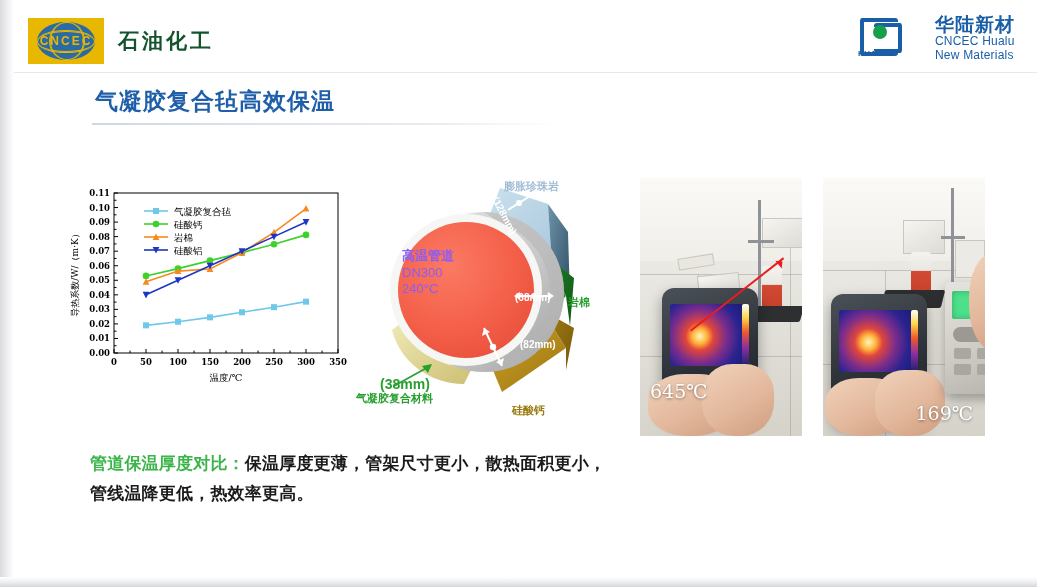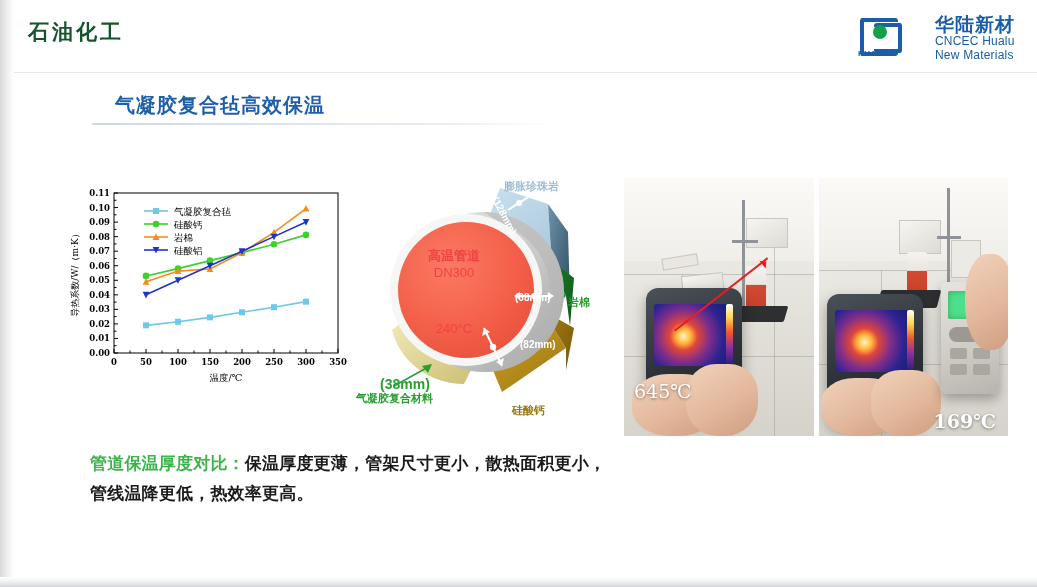--- a/index.html
+++ b/index.html
@@ -35,21 +35,21 @@
   .hualu-mark .brk2{position:absolute;left:16px;top:5px;width:24px;height:22px;
      border:4px solid #1a5ea8;border-left:none;border-radius:3px;}
   .hualu-mark .dot{position:absolute;left:15px;top:7px;width:14px;height:14px;border-radius:50%;background:#14a04b;}
   .hualu-mark .hl{position:absolute;left:0;bottom:0;font:700 8px/1 "Liberation Sans",sans-serif;color:#1a5ea8;letter-spacing:.5px;}
   .hualu-words{line-height:1.12;margin-left:25px;}
   .hualu-cn{font-size:19px;font-weight:700;color:#1a5ea8;letter-spacing:1px;}
   .hualu-en1{font-size:12px;color:#1a5ea8;letter-spacing:.2px;}
   .hualu-en2{font-size:12px;color:#1a5ea8;letter-spacing:.2px;}
 
   
-  .title{position:absolute;left:95px;top:92px;font-size:20px;font-weight:700;color:#1f5fa9;letter-spacing:1px;margin-left:20px;}
+  .title{position:absolute;left:95px;top:86px;font-size:23px;font-weight:700;color:#1f5fa9;letter-spacing:1px;}
   .title-rule{position:absolute;left:92px;top:123px;width:464px;height:2px;
      background:linear-gradient(90deg,#cfd8e4 0%,#e9edf2 75%,#ffffff 100%);}
 
   
   .chart{position:absolute;left:66px;top:185px;width:282px;height:212px;}
   .chart svg{display:block;}
   .chart text{font-family:"DejaVu Serif","Liberation Serif",serif;}
 
   
   .ring{position:absolute;left:352px;top:170px;width:266px;height:252px;}
@@ -57,28 +57,28 @@
   .ring-lbl{position:absolute;font-size:11px;font-weight:700;white-space:nowrap;}
   .lbl-perlite{left:152px;top:9px;color:#9fbcd4;}
   .lbl-rock{left:216px;top:125px;color:#27a02f;}
   .lbl-casi{left:160px;top:233px;color:#9a7a10;}
   .lbl-aero{left:4px;top:221px;color:#27a02f;text-align:right;}
   .lbl-aero-mm{left:28px;top:206px;color:#27a02f;font-size:14px;font-weight:700;}
   .mm{position:absolute;color:#ffffff;font-size:10px;font-weight:700;white-space:nowrap;}
   .mm-128{left:132px;top:40px;transform:rotate(62deg);}
   .mm-68{left:163px;top:122px;}
   .mm-82{left:168px;top:169px;}
-  .core-txt{position:absolute;left:50px;top:78px;width:104px;text-align:center;color:#ef4444;line-height:1.28;}
+  .core-txt{position:absolute;left:50px;top:78px;width:104px;text-align:left;color:#8b5cf6;line-height:1.28;}
   .core-txt .l1{font-size:13px;font-weight:700;}
   .core-txt .l2{font-size:13px;}
-  .core-txt .l3{font-size:13px;margin-top:40px;}
+  .core-txt .l3{font-size:13px;}
 
   
   .photos{position:absolute;left:624px;top:178px;width:384px;height:258px;display:flex;gap:5px;}
-  .photo{position:relative;width:190px;height:258px;overflow:hidden;background:#1d4ed8;}
+  .photo{position:relative;width:162px;height:258px;overflow:hidden;background:#1d4ed8;margin-left:16px;}
   .floor{position:absolute;inset:0;background:
       linear-gradient(175deg,#f2f1ec 0%,#e8e7e1 38%,#dedcd4 70%,#d4d2c9 100%);}
   .floor .seam{position:absolute;background:rgba(150,150,145,.45);}
   .wallpane{position:absolute;left:0;top:0;width:100%;height:32%;
      background:linear-gradient(180deg,#fbfaf7 0%,#efeee9 100%);}
   .tcam{position:absolute;width:96px;height:132px;border-radius:12px 12px 16px 16px;
      background:linear-gradient(160deg,#4b5158 0%,#2c3137 55%,#1b1f24 100%);
      box-shadow:0 6px 14px rgba(0,0,0,.35);}
   .tcam .screen{position:absolute;left:8px;top:16px;width:78px;height:62px;border-radius:3px;
      background:radial-gradient(circle at 38% 52%,#fff7c0 0%,#ffb238 13%,#e0453c 24%,#7b2d8c 46%,#2b2390 68%,#141a6b 100%);}
@@ -99,40 +99,47 @@
   .meter{position:absolute;width:58px;height:112px;border-radius:6px;
      background:linear-gradient(160deg,#e6e4de 0%,#cdcbc4 60%,#b6b4ad 100%);
      box-shadow:0 5px 12px rgba(0,0,0,.3);}
   .meter .lcd{position:absolute;left:7px;top:9px;width:44px;height:28px;border-radius:2px;
      background:#4ce08a;box-shadow:inset 0 0 6px rgba(0,0,0,.25);}
   .meter .knob{position:absolute;left:8px;top:45px;width:42px;height:15px;border-radius:8px;background:#9b9992;}
   .meter .k{position:absolute;left:9px;width:17px;height:11px;border-radius:2px;background:#a9a7a0;}
   .temp-badge{position:absolute;color:#fff;font-family:"DejaVu Serif","Liberation Serif",serif;
      font-size:19px;text-shadow:0 1px 3px rgba(0,0,0,.45);}
   .badge-l{left:10px;bottom:34px;}
-  .badge-r{right:12px;bottom:4px;font-weight:bold;}
+  .badge-r{right:12px;bottom:12px;}
 
   .arrow30{position:absolute;left:768px;top:140px;width:120px;height:48px;}
   .arrow30 .a30txt{position:absolute;left:14px;top:20px;
      font-family:"DejaVu Serif","Liberation Serif",serif;font-weight:700;font-size:17px;color:#141414;
      text-shadow:0 0 2px #fff,0 0 4px #fff;white-space:nowrap;}
 
   
   .caption{position:absolute;left:90px;top:449px;width:520px;font-size:17px;font-weight:700;
      color:#1a1a1a;line-height:1.75;letter-spacing:.2px;}
   .caption .hl{color:#3bb44a;}
 </style>
 </head>
 <body>
 
 <div class="slide">
 
   <div class="hdr-rule"></div>
 
   <div class="logo-left">
+    <div class="cncec-mark">
+      <div class="cncec-globe">
+        <span class="m1"></span>
+          <span class="m2"></span>
+      </div>
+      <div class="cncec-txt">CNCEC</div>
+    </div>
     <div class="petro-txt">石油化工</div>
   </div>
 
   <div class="logo-right">
     <div class="hualu-mark">
       <div class="brk"></div>
         <div class="brk2"></div>
         <div class="dot"></div>
       <div class="hl">HUALU</div>
     </div>

